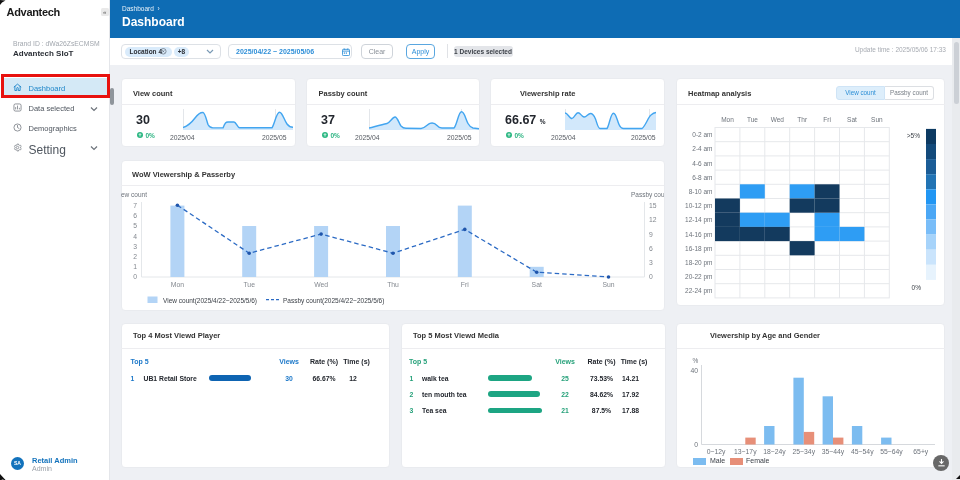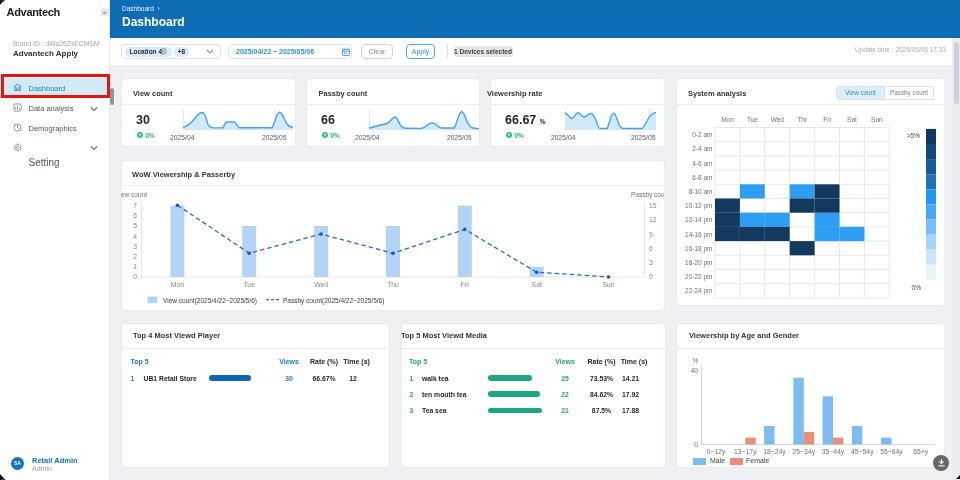--- a/index.html
+++ b/index.html
@@ -53,51 +53,51 @@
 <div class="abs" style="left:952px;top:38px;width:8px;height:442px;background:#e9ebee;"></div>
 <div class="abs" style="left:953.5px;top:42px;width:5px;height:62px;background:#ccd0d6;border-radius:3px;"></div>
 <svg class="abs" style="left:955.5px;top:474px;" width="5" height="5.5">
     <polygon points="5,0 5,5 0,5" fill="#111"></polygon>
   </svg>
 
 <div class="abs" style="left:0;top:0;width:110px;height:480px;background:#fff;border-right:1px solid #e4e6ea;"></div>
 <div class="abs" style="left:6.5px;top:5.5px;font-size:11px;letter-spacing:-0.3px;font-weight:bold;color:#1a1a1a;">Advantech</div>
 <div class="abs" style="left:101px;top:7.5px;width:7.5px;height:8.5px;border-radius:1.5px;background:#e9e9e9;color:#555;font-size:6px;text-align:center;line-height:8px;">«</div>
 <div class="abs" style="left:13px;top:40px;font-size:6.8px;color:#a2a7ae;">Brand ID : dWa26ZsECMSM</div>
-<div class="abs" style="left:13px;top:49px;font-size:8px;color:#2b2f36;font-weight:bold;">Advantech Apply</div>
+<div class="abs" style="left:13px;top:49px;font-size:8px;color:#2b2f36;font-weight:bold;">Advantech SIoT</div>
 
 <div class="abs" style="left:110px;top:87.5px;width:3.5px;height:17.5px;background:#8f959b;border-radius:2px;z-index:5;"></div>
 
 <div class="abs" style="left:4px;top:77.5px;width:103px;height:17.5px;background:#d4e9f6;"></div>
 <div class="abs" style="left:1px;top:74px;width:108.5px;height:23.5px;border:3.5px solid #e8120f;"></div>
 <svg class="abs" style="left:13px;top:83px;" width="9" height="9" viewBox="0 0 24 24">
     <path d="M3 10.5 12 3l9 7.5" fill="none" stroke="#1e86c9" stroke-width="2.4" stroke-linecap="round" stroke-linejoin="round"></path>
     <path d="M5 9v11h5v-6a2 2 0 0 1 4 0v6h5V9" fill="none" stroke="#1e86c9" stroke-width="2.4" stroke-linecap="round" stroke-linejoin="round"></path>
   </svg>
 <div class="abs" style="left:28.5px;top:83.5px;font-size:7.5px;color:#1e86c9;">Dashboard</div>
 
 <svg class="abs" style="left:13px;top:103px;" width="9" height="9" viewBox="0 0 24 24">
     <rect x="2.5" y="2.5" width="19" height="19" rx="4" fill="none" stroke="#6d737b" stroke-width="2"></rect>
     <path d="M7 16v-4M12 16V8M17 16v-2" stroke="#6d737b" stroke-width="2" stroke-linecap="round"></path>
   </svg>
-<div class="abs" style="left:28.5px;top:104px;font-size:7.5px;color:#4e555e;">Data analysis</div>
+<div class="abs" style="left:28.5px;top:104px;font-size:7.5px;color:#4e555e;">Data selected</div>
 <svg class="abs" style="left:90px;top:105.5px;" width="8" height="6" viewBox="0 0 8 6">
     <polyline points="1,1.5 4,4.5 7,1.5" fill="none" stroke="#6d737b" stroke-width="1.2"></polyline>
   </svg>
 
 <svg class="abs" style="left:13px;top:122.5px;" width="9" height="9" viewBox="0 0 24 24">
     <circle cx="12" cy="12" r="9.5" fill="none" stroke="#6d737b" stroke-width="2"></circle>
     <path d="M12 6.5V12l4 2.5" fill="none" stroke="#6d737b" stroke-width="2" stroke-linecap="round"></path>
   </svg>
 <div class="abs" style="left:28.5px;top:123.5px;font-size:7.5px;color:#4e555e;">Demographics</div>
 
 <svg class="abs" style="left:13px;top:142.5px;" width="9" height="9" viewBox="0 0 24 24">
     <path d="M12 8.5a3.5 3.5 0 1 0 0 7 3.5 3.5 0 0 0 0-7zm8.6 5.1a6.9 6.9 0 0 0 0-3.2l2-1.5-2-3.5-2.4 1a7.6 7.6 0 0 0-2.8-1.6L14.9 2h-4l-.5 2.8a7.6 7.6 0 0 0-2.8 1.6l-2.4-1-2 3.5 2 1.5a6.9 6.9 0 0 0 0 3.2l-2 1.5 2 3.5 2.4-1a7.6 7.6 0 0 0 2.8 1.6l.5 2.8h4l.5-2.8a7.6 7.6 0 0 0 2.8-1.6l2.4 1 2-3.5z" transform="scale(0.93) translate(1,1)" fill="none" stroke="#6d737b" stroke-width="1.9"></path>
   </svg>
-<div class="abs" style="left:28.5px;top:157px;font-size:10px;color:#4e555e;">Setting</div>
+<div class="abs" style="left:28.5px;top:143px;font-size:12px;color:#4e555e;">Setting</div>
 <svg class="abs" style="left:90px;top:145px;" width="8" height="6" viewBox="0 0 8 6">
     <polyline points="1,1.5 4,4.5 7,1.5" fill="none" stroke="#6d737b" stroke-width="1.2"></polyline>
   </svg>
 
 <div class="abs" style="left:11px;top:456.5px;width:13px;height:13px;border-radius:50%;background:#1272bc;color:#fff;font-size:5px;font-weight:bold;text-align:center;line-height:13px;">SA</div>
 <div class="abs" style="left:32px;top:455.5px;font-size:7.5px;font-weight:bold;color:#1272bc;">Retail Admin</div>
 <div class="abs" style="left:32px;top:464.5px;font-size:7px;color:#9aa0a8;">Admin</div>
 
 <svg class="abs" style="left:0;top:0;" width="6" height="6">
     <polygon points="0,0 5.5,0.5 2,2.5 0,5" fill="#111"></polygon>
@@ -107,24 +107,24 @@
   </svg>
 
 <div class="card" style="left:120.5px;top:78px;width:175px;height:69px;"></div>
 <div class="ct" style="left:133px;top:89px;">View count</div>
 <div class="sep" style="left:121px;top:104px;width:174px;"></div>
 <div class="abs" style="left:136px;top:112.5px;font-size:12.5px;font-weight:bold;color:#23272e;">30</div>
 
 <div class="card" style="left:306px;top:78px;width:174px;height:69px;"></div>
 <div class="ct" style="left:318.5px;top:89px;">Passby count</div>
 <div class="sep" style="left:306.5px;top:104px;width:173px;"></div>
-<div class="abs" style="left:321px;top:112.5px;font-size:12.5px;font-weight:bold;color:#23272e;">66</div>
+<div class="abs" style="left:321px;top:112.5px;font-size:12.5px;font-weight:bold;color:#23272e;">37</div>
 
 <div class="card" style="left:490px;top:78px;width:174.5px;height:69px;"></div>
-<div class="ct" style="left:487px;top:89px;">Viewership rate</div>
+<div class="ct" style="left:520px;top:89px;">Viewership rate</div>
 <div class="sep" style="left:490.5px;top:104px;width:173.5px;"></div>
 <div class="abs" style="left:505px;top:112.5px;font-size:12.5px;font-weight:bold;color:#23272e;">66.67 <span style="font-size:6.5px;">%</span></div>
 
 <svg class="abs" style="left:183px;top:106px;" width="112" height="26" viewBox="0 0 112 26">
 <line x1="0.5" y1="3" x2="0.5" y2="24" stroke="#e3e6ea"></line>
     <line x1="92.5" y1="3" x2="92.5" y2="24" stroke="#e3e6ea"></line>
 <path d="M0 21.5 C5 20,9 16,12 12 C15 8,17 6.3,20 6.5 C22 6.8,23.5 14,25 18.5 C26.5 21.8,28 21.8,30 21.9 L40 21.9 C42 16.5,43 16,45 16 L51 16 C53 16,54.5 21.5,56.5 21.8 L89 21.8 C91.5 18,93.5 6.3,96.5 6.3 C99.5 6.3,101 14,104 18 C106 20.7,108 21.3,110 21.3 L110 24 L0 24 Z" fill="#d2e8fb"></path>
 <path d="M0 21.5 C5 20,9 16,12 12 C15 8,17 6.3,20 6.5 C22 6.8,23.5 14,25 18.5 C26.5 21.8,28 21.8,30 21.9 L40 21.9 C42 16.5,43 16,45 16 L51 16 C53 16,54.5 21.5,56.5 21.8 L89 21.8 C91.5 18,93.5 6.3,96.5 6.3 C99.5 6.3,101 14,104 18 C106 20.7,108 21.3,110 21.3" fill="none" stroke="#42a5f0" stroke-width="1.4"></path>
 </svg>
 <div class="lbl" style="left:170px;top:134px;font-size:6.8px;color:#565b62;">2025/04</div>
@@ -218,21 +218,21 @@
       <text x="415.7" y="101">Sat</text>
       <text x="487.5" y="101">Sun</text>
     </g>
 <rect x="26.5" y="110.5" width="10" height="6.5" fill="#b3d4f6"></rect>
 <text x="42" y="116.5" font-size="6.5" fill="#3c4148">View count(2025/4/22~2025/5/6)</text>
 <line x1="145" y1="113.7" x2="158" y2="113.7" stroke="#2b6ac4" stroke-width="1.3" stroke-dasharray="3,2"></line>
 <text x="162" y="116.5" font-size="6.5" fill="#3c4148">Passby count(2025/4/22~2025/5/6)</text>
 </svg>
 
 <div class="card" style="left:676px;top:78px;width:269px;height:228px;"></div>
-<div class="ct" style="left:688px;top:89px;">System analysis</div>
+<div class="ct" style="left:688px;top:89px;">Heatmap analysis</div>
 <div class="abs" style="left:836px;top:86px;width:49px;height:13.5px;background:#ddeefb;border:1px solid #cfe4f6;border-radius:3px 0 0 3px;font-size:6.3px;color:#2d8fd6;text-align:center;line-height:12px;">View count</div>
 <div class="abs" style="left:885px;top:86px;width:49px;height:13.5px;background:#fff;border:1px solid #dcdfe3;border-left:none;border-radius:0 3px 3px 0;font-size:6.3px;color:#7a8088;text-align:center;line-height:12px;">Passby count</div>
 <div class="sep" style="left:676.5px;top:103.5px;width:268px;"></div>
 <svg class="abs" style="left:677px;top:110px;" width="266" height="190" viewBox="0 0 266 190" font-family="Liberation Sans, sans-serif">
 <g font-size="6.5" fill="#6d737b" text-anchor="middle">
       <text x="50.5" y="12">Mon</text>
       <text x="75.4" y="12">Tue</text>
       <text x="100.3" y="12">Wed</text>
       <text x="125.2" y="12">Thr</text>
       <text x="150.1" y="12">Fri</text>
@@ -317,21 +317,21 @@
 <div class="abs" style="left:308px;top:357.5px;width:32px;text-align:center;font-size:7px;font-weight:bold;color:#23272e;">Rate (%)</div>
 <div class="abs" style="left:341px;top:357.5px;width:31px;text-align:center;font-size:7px;font-weight:bold;color:#23272e;">Time (s)</div>
 <div class="abs" style="left:130.5px;top:374.5px;font-size:6.8px;font-weight:bold;color:#1c78c9;">1</div>
 <div class="abs" style="left:143.5px;top:374.5px;font-size:6.8px;font-weight:bold;color:#23272e;">UB1 Retail Store</div>
 <div class="abs" style="left:209px;top:375px;width:41.5px;height:6px;border-radius:3px;background:#0e64b2;"></div>
 <div class="abs" style="left:277px;top:374.5px;width:24px;text-align:center;font-size:6.8px;font-weight:bold;color:#1c78c9;">30</div>
 <div class="abs" style="left:308px;top:374.5px;width:32px;text-align:center;font-size:6.8px;font-weight:bold;color:#23272e;">66.67%</div>
 <div class="abs" style="left:341px;top:374.5px;width:24px;text-align:center;font-size:6.8px;font-weight:bold;color:#23272e;">12</div>
 
 <div class="card" style="left:401px;top:322.5px;width:264.5px;height:145px;"></div>
-<div class="ct" style="left:401px;top:330.5px;">Top 5 Most Viewd Media</div>
+<div class="ct" style="left:413px;top:330.5px;">Top 5 Most Viewd Media</div>
 <div class="sep" style="left:401.5px;top:347.5px;width:263.5px;"></div>
 <div class="abs" style="left:409px;top:357.5px;font-size:7px;font-weight:bold;color:#26a17a;">Top 5</div>
 <div class="abs" style="left:553px;top:357.5px;width:24px;text-align:center;font-size:7px;font-weight:bold;color:#26a17a;">Views</div>
 <div class="abs" style="left:585.5px;top:357.5px;width:32px;text-align:center;font-size:7px;font-weight:bold;color:#23272e;">Rate (%)</div>
 <div class="abs" style="left:618.5px;top:357.5px;width:31px;text-align:center;font-size:7px;font-weight:bold;color:#23272e;">Time (s)</div>
 
 <div class="abs" style="left:409.5px;top:374.5px;font-size:6.8px;font-weight:bold;color:#26a17a;">1</div>
 <div class="abs" style="left:422px;top:374.5px;font-size:6.8px;font-weight:bold;color:#23272e;">walk tea</div>
 <div class="abs" style="left:488px;top:375px;width:44px;height:5.5px;border-radius:3px;background:#1da583;"></div>
 <div class="abs" style="left:553px;top:374.5px;width:24px;text-align:center;font-size:6.8px;font-weight:bold;color:#26a17a;">25</div>
@@ -346,21 +346,21 @@
 <div class="abs" style="left:618.5px;top:390.8px;width:24px;text-align:center;font-size:6.8px;font-weight:bold;color:#23272e;">17.92</div>
 
 <div class="abs" style="left:409.5px;top:407.2px;font-size:6.8px;font-weight:bold;color:#26a17a;">3</div>
 <div class="abs" style="left:422px;top:407.2px;font-size:6.8px;font-weight:bold;color:#23272e;">Tea sea</div>
 <div class="abs" style="left:488px;top:407.7px;width:54px;height:5.5px;border-radius:3px;background:#1da583;"></div>
 <div class="abs" style="left:553px;top:407.2px;width:24px;text-align:center;font-size:6.8px;font-weight:bold;color:#26a17a;">21</div>
 <div class="abs" style="left:585.5px;top:407.2px;width:32px;text-align:center;font-size:6.8px;font-weight:bold;color:#23272e;">87.5%</div>
 <div class="abs" style="left:618.5px;top:407.2px;width:24px;text-align:center;font-size:6.8px;font-weight:bold;color:#23272e;">17.88</div>
 
 <div class="card" style="left:676px;top:322.5px;width:269px;height:145px;"></div>
-<div class="ct" style="left:689px;top:330.5px;">Viewership by Age and Gender</div>
+<div class="ct" style="left:710px;top:330.5px;">Viewership by Age and Gender</div>
 <div class="sep" style="left:676.5px;top:347.5px;width:268px;"></div>
 <svg class="abs" style="left:676.5px;top:350px;" width="268" height="110" viewBox="0 0 268 110" font-family="Liberation Sans, sans-serif">
 <text x="15.5" y="13" font-size="6.5" fill="#6d737b">%</text>
 <text x="21" y="23" font-size="6.8" fill="#6d737b" text-anchor="end">40</text>
 <text x="21" y="97" font-size="6.8" fill="#6d737b" text-anchor="end">0</text>
 <line x1="24.5" y1="15" x2="24.5" y2="94.5" stroke="#d6d9dd"></line>
 <line x1="24.5" y1="94.5" x2="258" y2="94.5" stroke="#d6d9dd"></line>
 <g fill="#7cbcf0">
       <rect x="87.1" y="76" width="10.4" height="18.5"></rect>
       <rect x="116.4" y="27.7" width="10.4" height="66.8"></rect>

